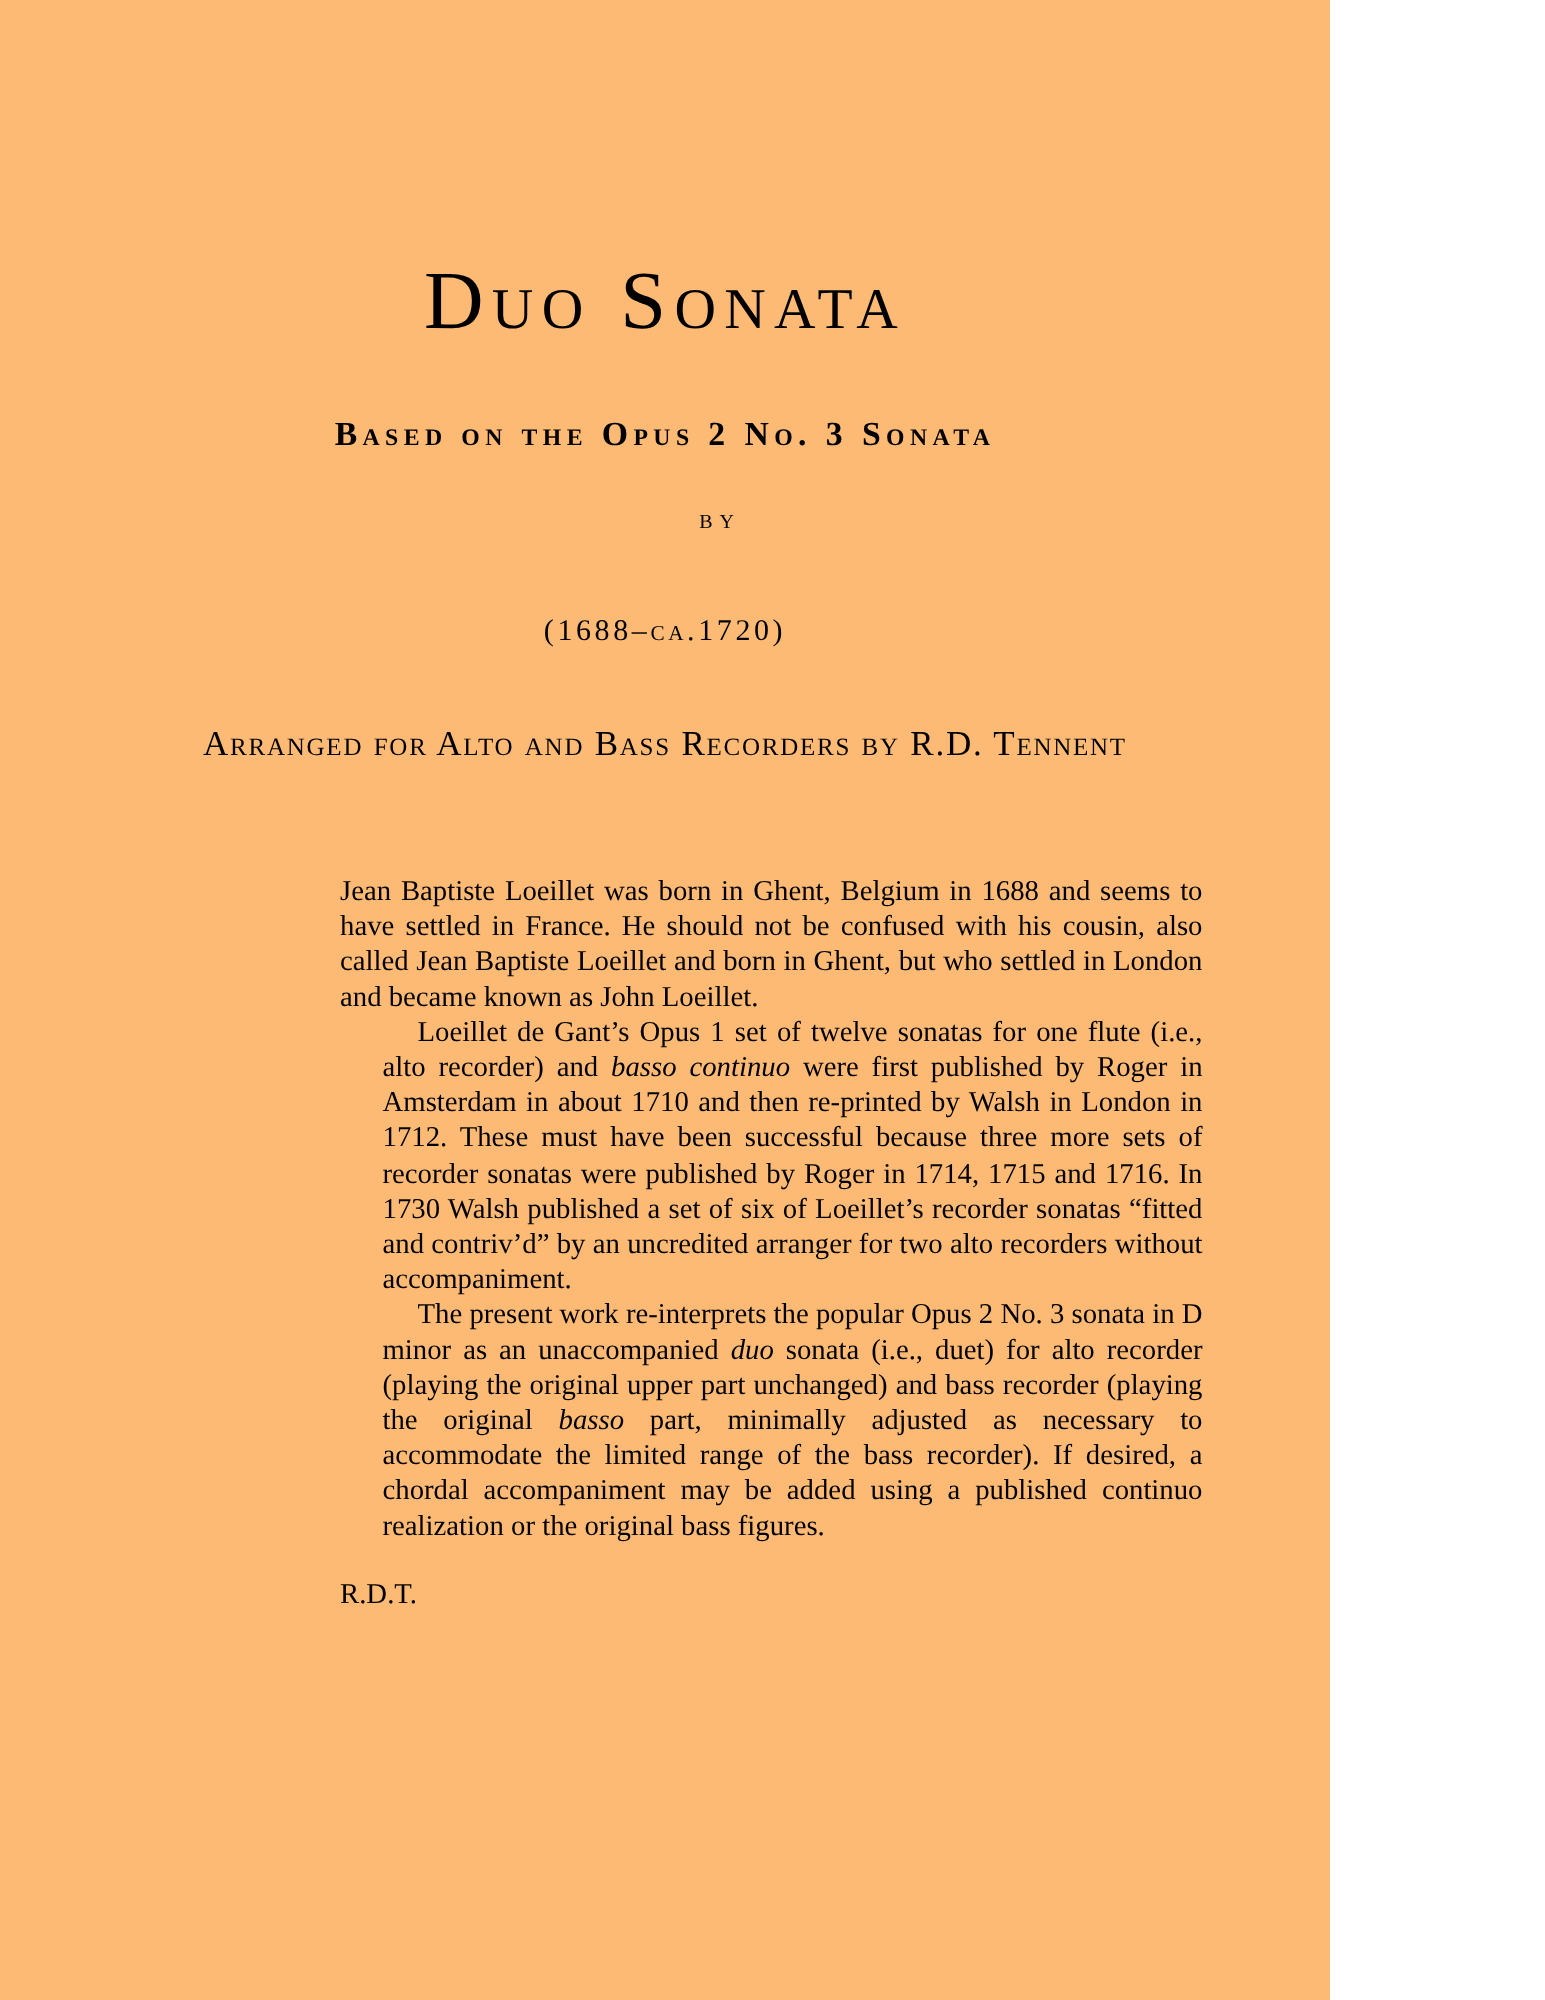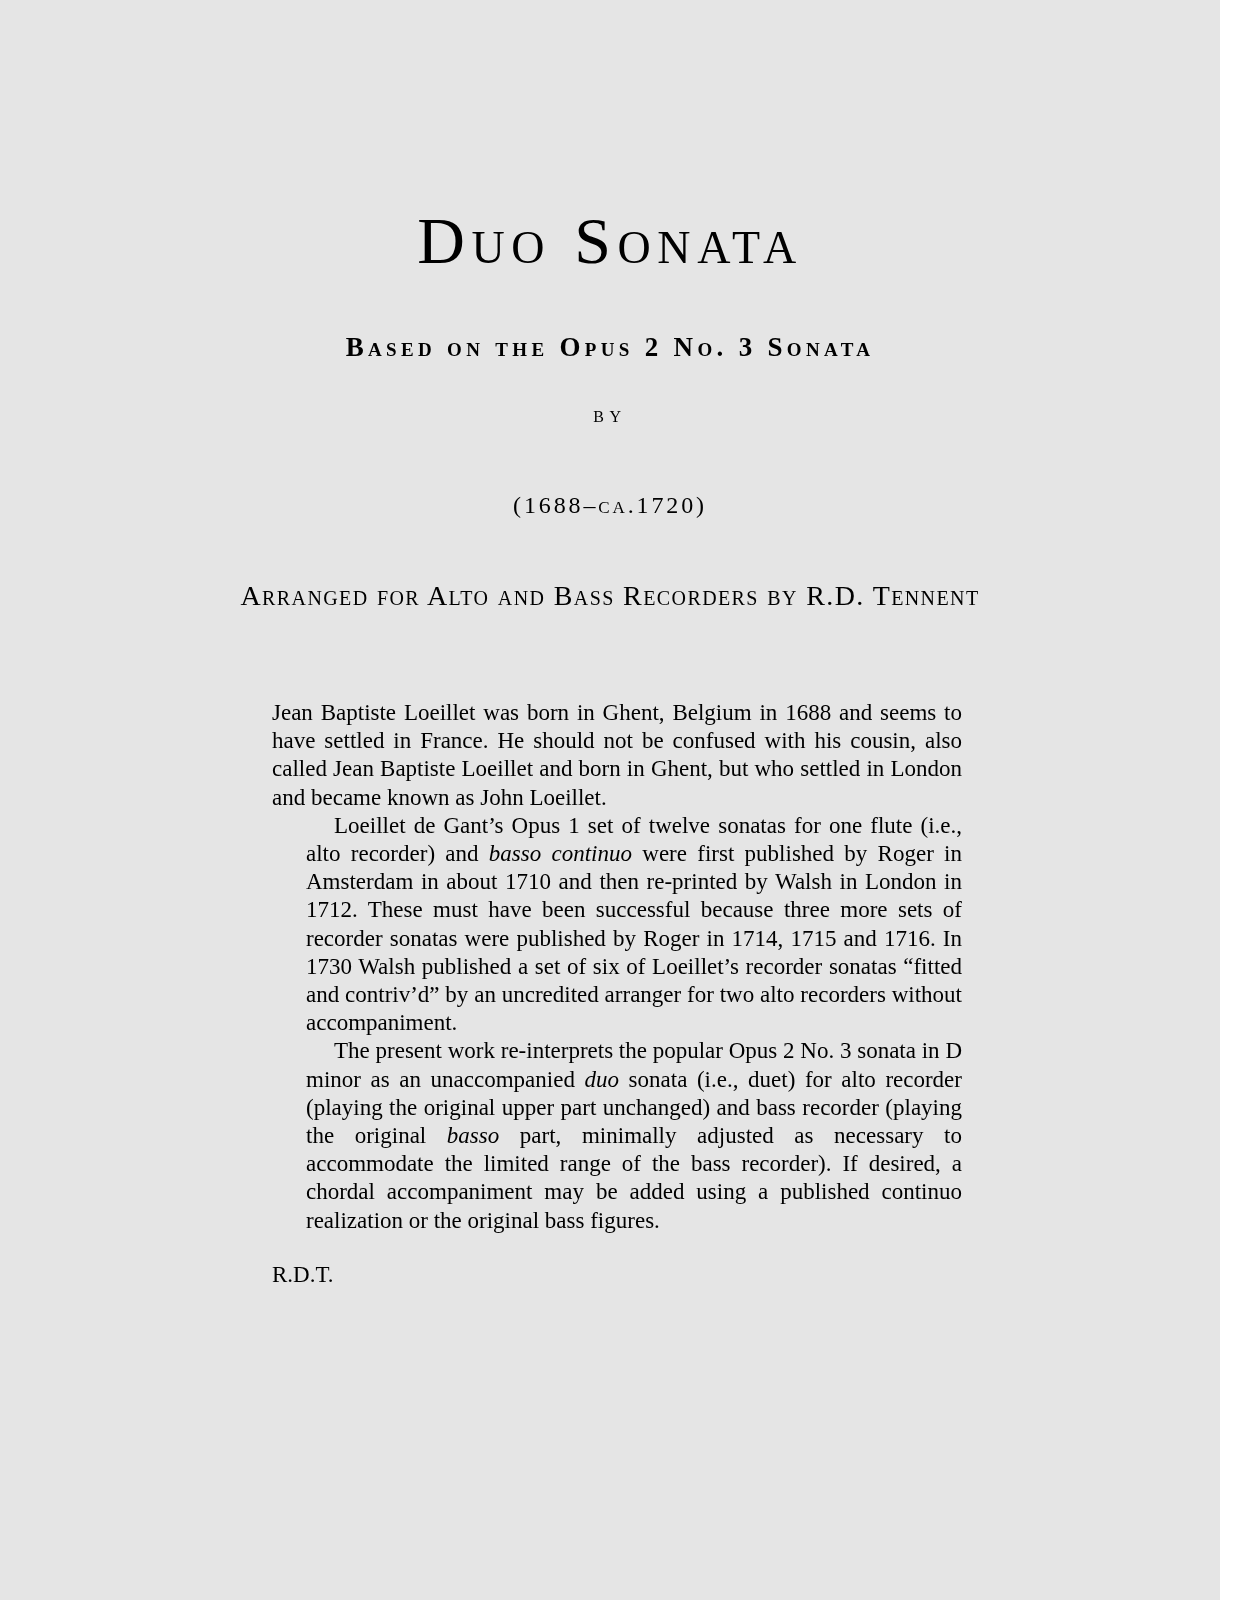--- a/index.html
+++ b/index.html
@@ -2,23 +2,23 @@
 <html><head>
 <meta charset="utf-8">
 <style>
   html, body {
     margin: 0;
     padding: 0;
     background: #ffffff;
   }
   .page {
     position: relative;
-    width: 1220px;
+    width: 1064px;
     height: 1600px;
-    background: #e5e5e5;
+    background: #fdba74;
     color: #000000;
     font-family: "Liberation Serif", serif;
     overflow: hidden;
   }
   .centered {
     position: absolute;
     left: 0;
     width: 100%;
     text-align: center;
     margin: 0;
@@ -36,20 +36,21 @@
     font-size: 27px;
     font-variant-caps: small-caps;
     letter-spacing: 0.16em;
     font-weight: bold;
   }
   .byline {
     top: 402px;
     font-size: 23px;
     font-variant-caps: small-caps;
     letter-spacing: 0.24em;
+    padding-left: 44px;
   }
   .composer {
     top: 452px;
     font-size: 48px;
     font-weight: normal;
     font-variant-caps: small-caps;
     letter-spacing: 0.09em;
   }
   .dates {
     top: 492px;

